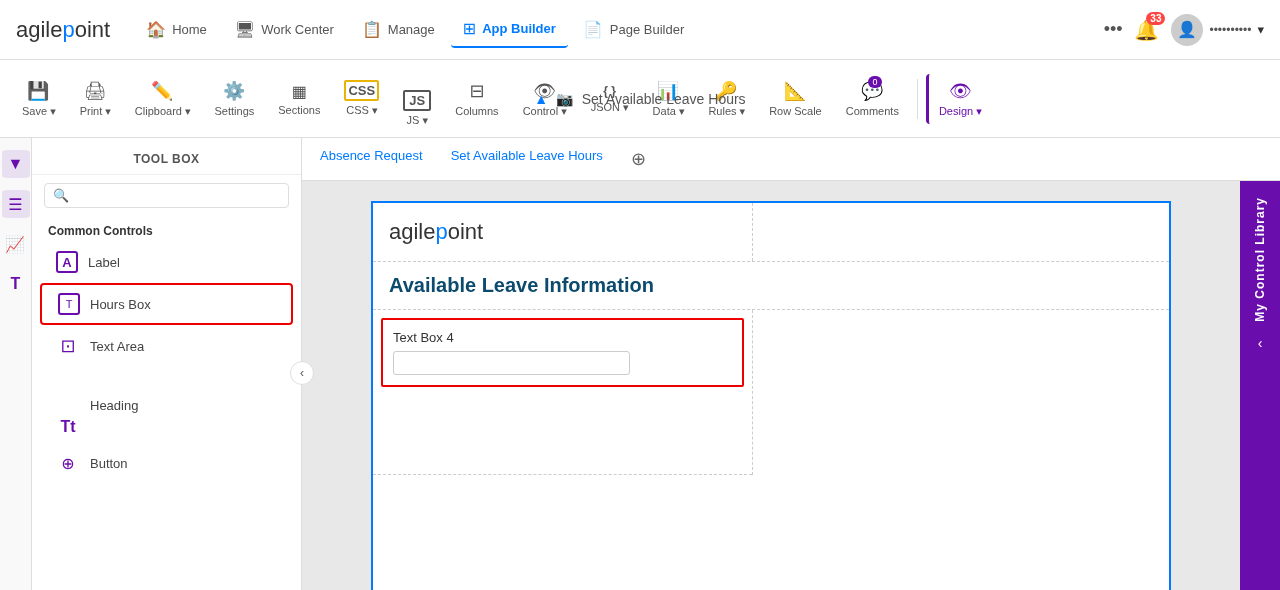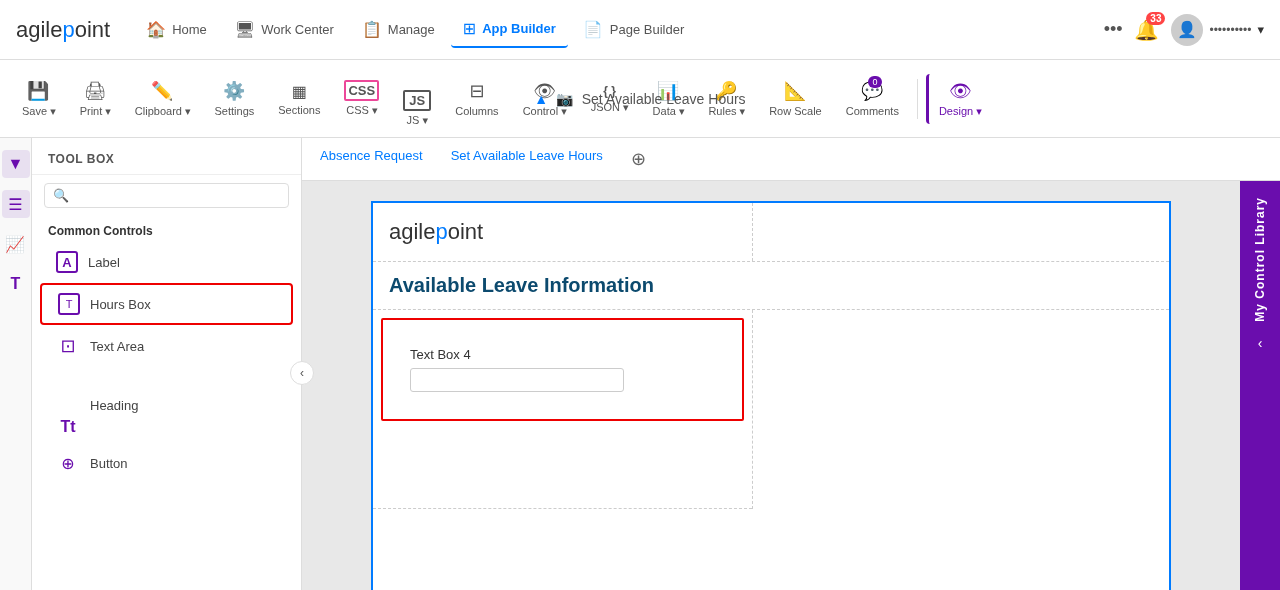--- a/index.html
+++ b/index.html
@@ -60,21 +60,21 @@
     
     .main-layout { display: flex; height: calc(100vh - 120px); }
 
     
     .toolbox {
       width: 270px; background: #fff; border-right: 1px solid #ddd;
       display: flex; flex-direction: column; flex-shrink: 0;
     }
     .toolbox-header {
       padding: 14px 16px 8px; font-size: 12px; font-weight: 600;
-      color: #555; letter-spacing: 0.5px; border-bottom: 1px solid #eee;
+      color: #555; letter-spacing: 0.5px; border-bottom: 1px solid #eee; text-align: center;
     }
     .toolbox-search {
       display: flex; align-items: center; margin: 8px 12px;
       border: 1px solid #ddd; border-radius: 4px; padding: 4px 8px; gap: 6px;
     }
     .toolbox-search input {
       border: none; outline: none; font-size: 13px; width: 100%; color: #555;
     }
     .section-label {
       padding: 8px 16px 4px; font-size: 12px; color: #333; font-weight: 600;
@@ -116,21 +116,21 @@
     }
     .form-header-right { flex: 1; }
     .form-title-row {
       padding: 12px 16px; border-bottom: 1px dashed #ccc;
     }
     .form-title { font-size: 20px; font-weight: 700; color: #0c4a6e; }
     .form-body { display: flex; }
     .form-col-main { width: 380px; border-right: 1px dashed #ccc; }
     .form-col-side { flex: 1; }
     .textbox-container {
-      border: 2px solid #e00; margin: 8px; padding: 27px; border-radius: 2px;
+      border: 2px solid #e00; margin: 8px; padding: 10px; border-radius: 2px;
       background: #fff;
     }
     .textbox-label { font-size: 13px; color: #333; margin-bottom: 6px; }
     .textbox-input {
       width: 70%; border: 1px solid #ccc; border-radius: 3px;
       padding: 4px 6px; font-size: 13px; height: 24px;
     }
     .form-row-empty {
       min-height: 80px; border-bottom: 1px dashed #ccc;
     }
@@ -218,21 +218,21 @@
   </div>
   <div class="toolbar-btn">
     <span class="icon">⚙️</span>
     <span>Settings</span>
   </div>
   <div class="toolbar-btn">
     <span class="icon" style="font-size:16px;">▦</span>
     <span>Sections</span>
   </div>
   <div class="toolbar-btn">
-    <span class="icon" style="font-size:13px;font-weight:700;border:2px solid #ec4899;padding:1px 2px;border-radius:2px;">CSS</span>
+    <span class="icon" style="font-size:13px;font-weight:700;border:2px solid #eab308;padding:1px 2px;border-radius:2px;">CSS</span>
     <span>CSS ▾</span>
   </div>
   <div class="toolbar-btn">
     <span class="icon" style="font-size:13px;font-weight:700;border:2px solid #555;padding:1px 4px;border-radius:2px;margin-top:20px;">JS</span>
     <span>JS ▾</span>
   </div>
   <div class="toolbar-btn">
     <span class="icon">⊟</span>
     <span>Columns</span>
   </div>

